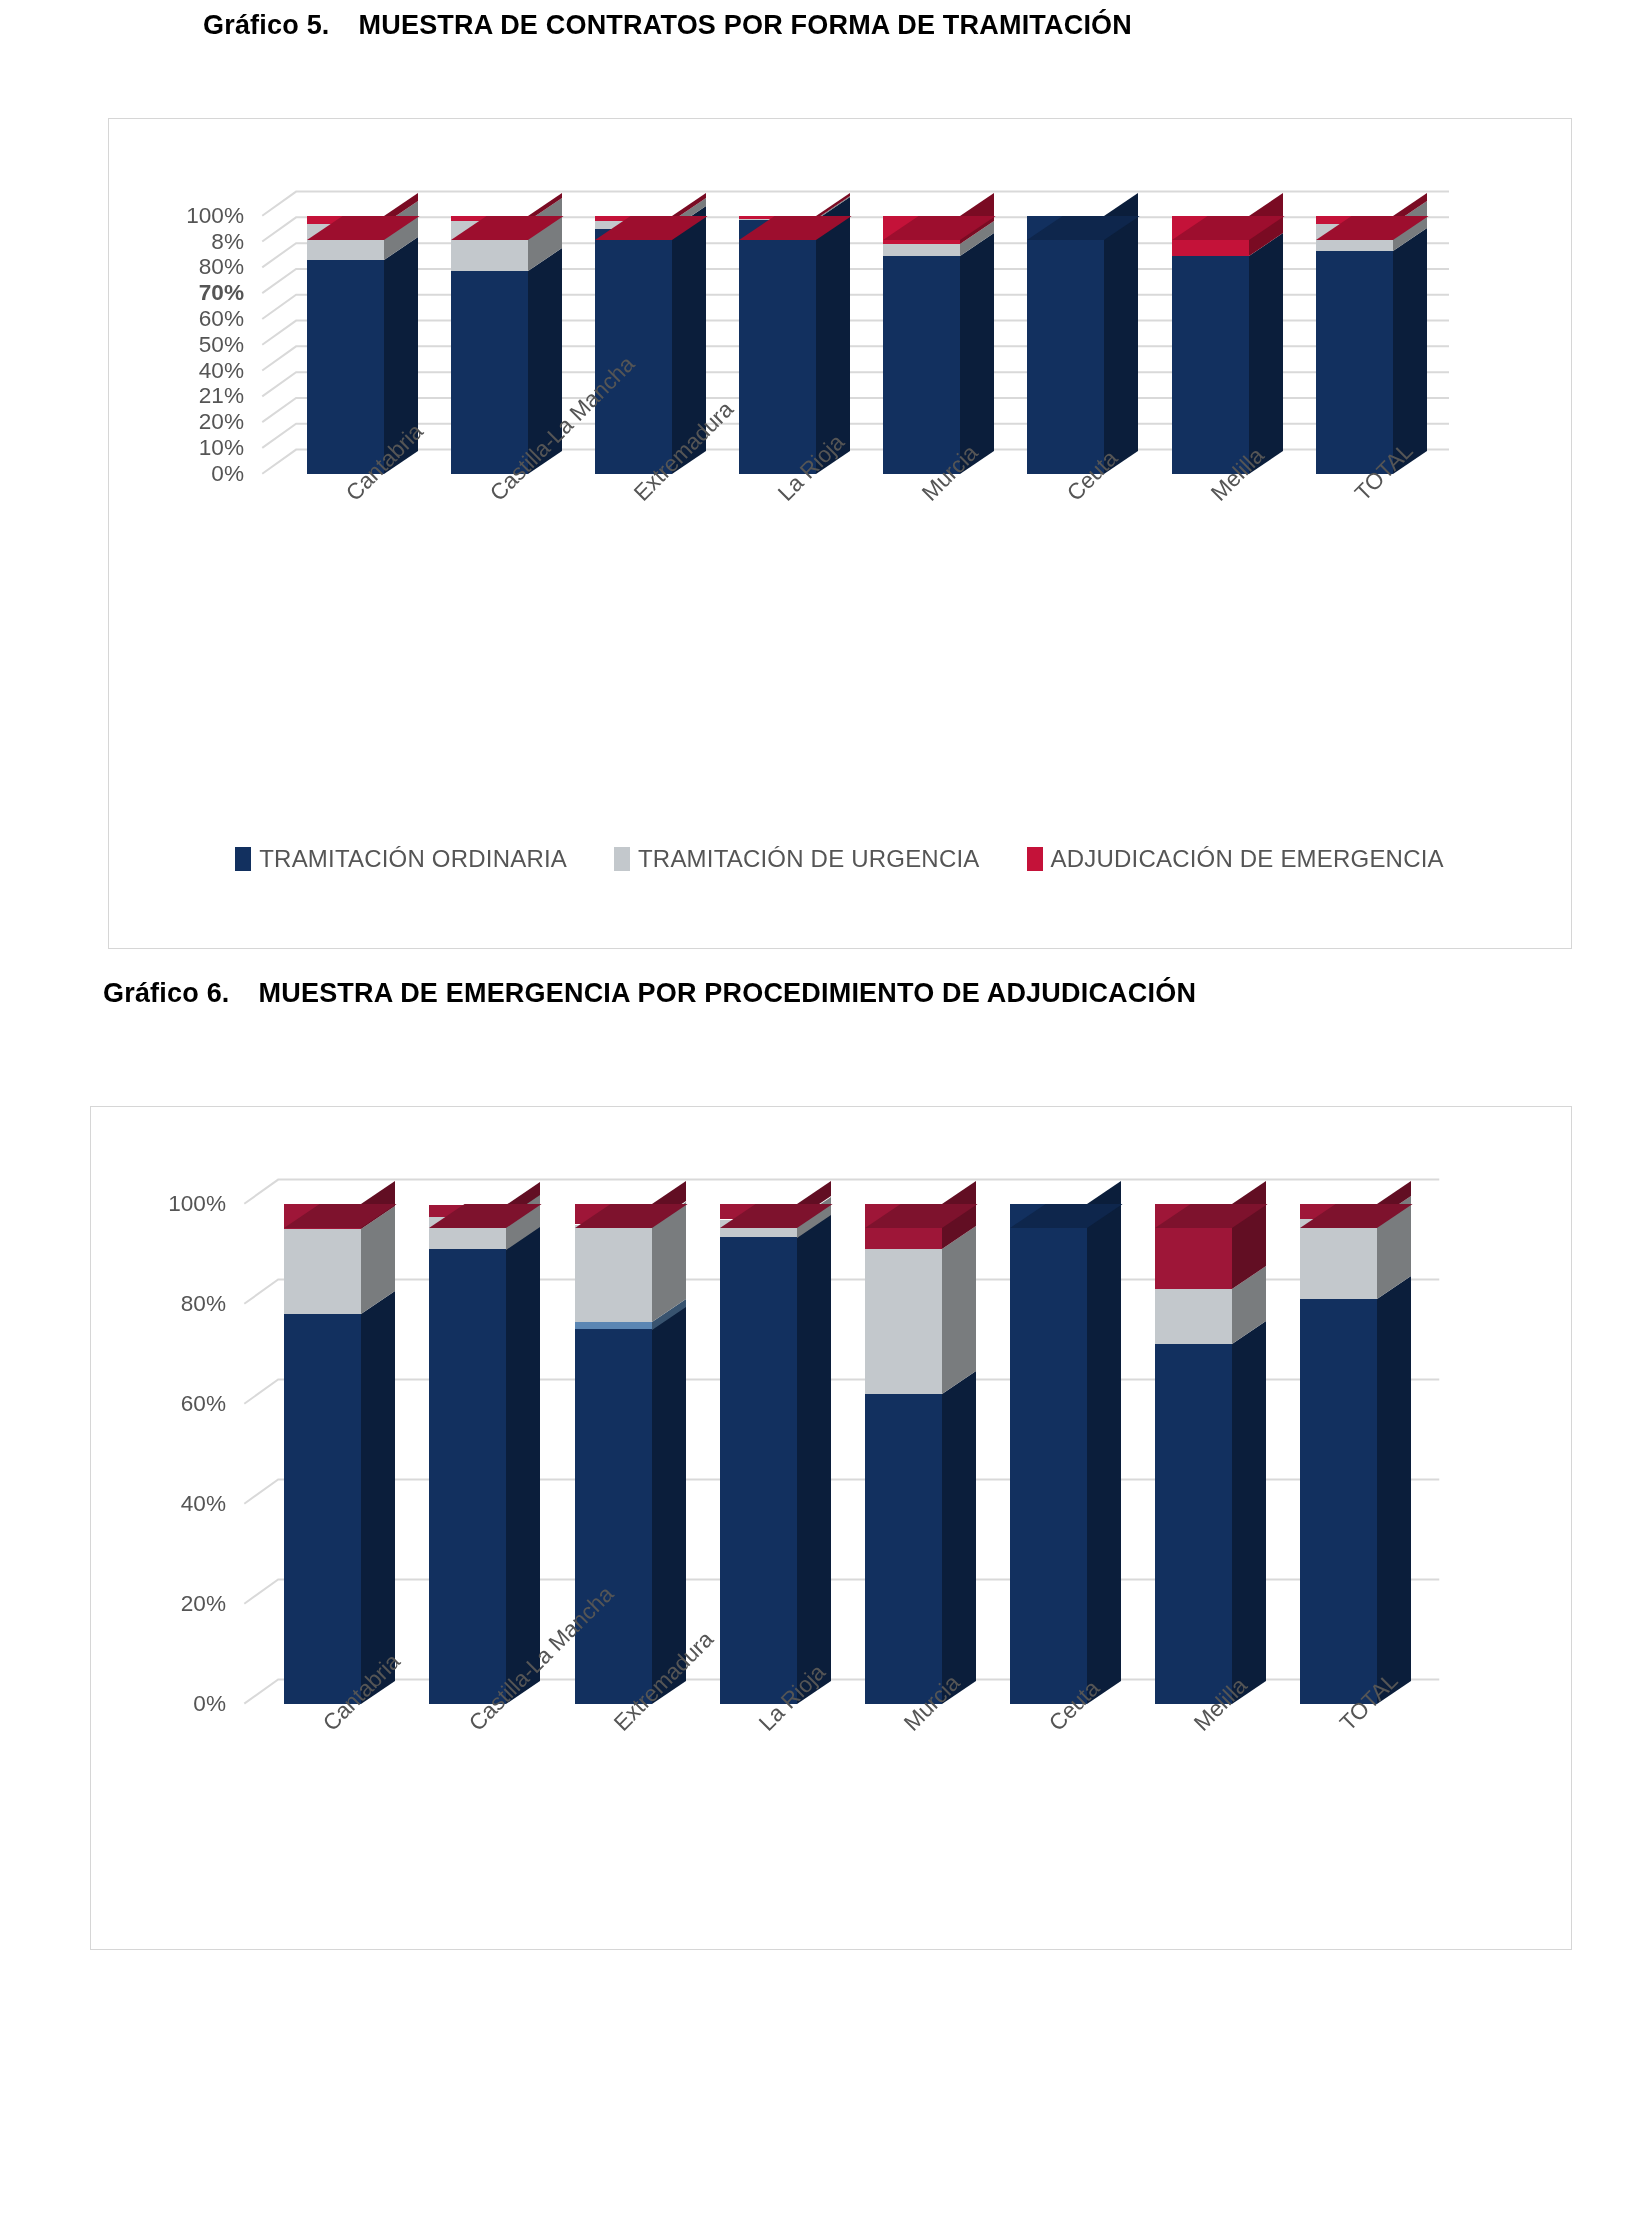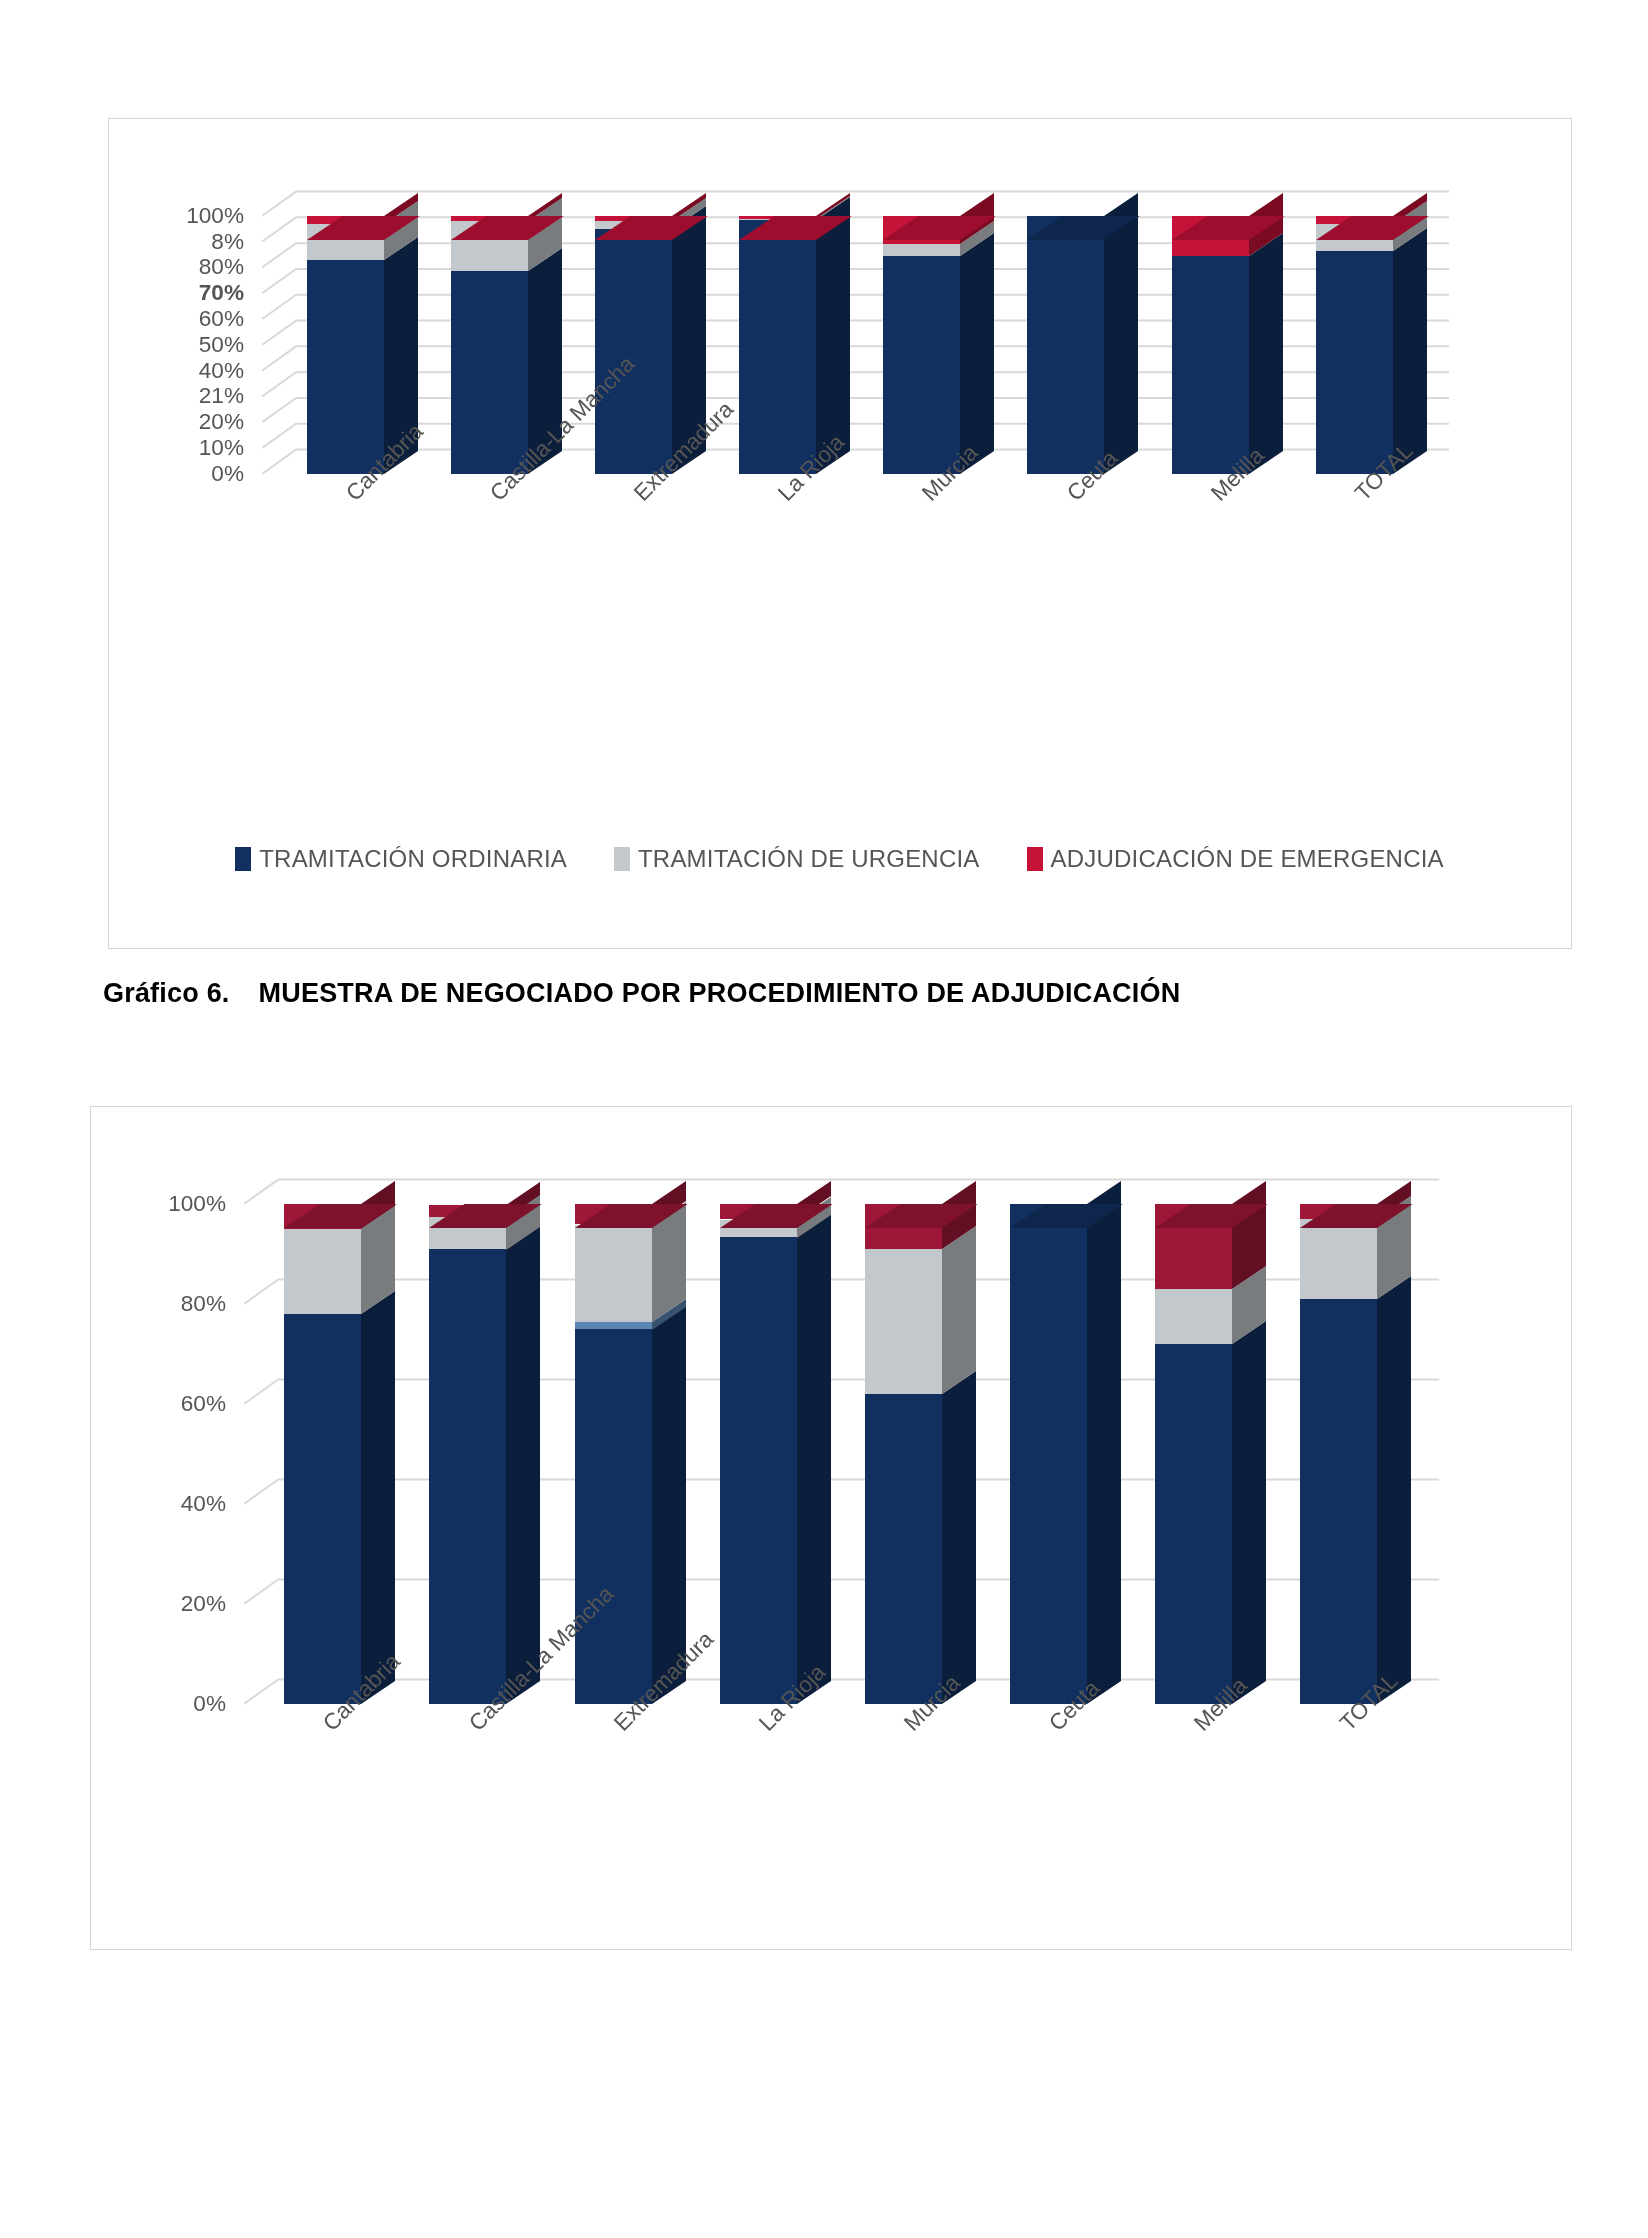--- a/index.html
+++ b/index.html
@@ -53,20 +53,23 @@
   .legend{position:absolute;display:flex;align-items:center;white-space:nowrap;}
   .lg-item{display:flex;align-items:center;}
   .lg-swatch{display:inline-block;}
   .lg-text{font-size:24px;color:#555;margin-left:8px;letter-spacing:0.2px;}
 </style>
 </head>
 <body>
 
 <div class="page">
 
+  <div class="caption" style="left:203px;top:9.7px;">
+    <span class="cap-num">Gráfico 5.</span><span class="cap-txt">MUESTRA DE CONTRATOS POR FORMA DE TRAMITACIÓN</span>
+  </div>
 
   <div class="chart-frame" id="frame5" style="left:108px;top:118px;width:1464px;height:831px;">
     <div class="plot" id="plot5">
         <svg class="gridsvg" width="1461" height="828" viewBox="0 0 1812 1027">
           <path d="M 190 440 L 232 410 L 1662 410" fill="none" stroke="#d9d9d9" stroke-width="2.5"></path>
           <path d="M 190 408 L 232 378 L 1662 378" fill="none" stroke="#d9d9d9" stroke-width="2.5"></path>
           <path d="M 190 376 L 232 346 L 1662 346" fill="none" stroke="#d9d9d9" stroke-width="2.5"></path>
           <path d="M 190 344 L 232 314 L 1662 314" fill="none" stroke="#d9d9d9" stroke-width="2.5"></path>
           <path d="M 190 312 L 232 282 L 1662 282" fill="none" stroke="#d9d9d9" stroke-width="2.5"></path>
           <path d="M 190 280 L 232 250 L 1662 250" fill="none" stroke="#d9d9d9" stroke-width="2.5"></path>
@@ -219,21 +222,21 @@
           </div>
           <div class="lg-item">
             <span class="lg-swatch" style="background: rgb(196, 18, 57); width: 16px; height: 24px;"></span>
             <span class="lg-text">ADJUDICACIÓN DE EMERGENCIA</span>
           </div>
         </div>
       </div>
   </div>
 
   <div class="caption" style="left:103px;top:978px;">
-    <span class="cap-num">Gráfico 6.</span><span class="cap-txt">MUESTRA DE NEGOCIADO POR PROCEDIMIENTO DE ADJUDICACIÓN</span>
+    <span class="cap-num">Gráfico 6.</span><span class="cap-txt">MUESTRA DE EMERGENCIA POR PROCEDIMIENTO DE ADJUDICACIÓN</span>
   </div>
 
   <div class="chart-frame" id="frame6" style="left:90px;top:1106px;width:1482px;height:844px;">
     <div class="plot" id="plot6">
         <svg class="gridsvg" width="1479" height="841" viewBox="0 0 1834 1043">
           <path d="M 190 740 L 232 710 L 1672 710" fill="none" stroke="#d9d9d9" stroke-width="2.5"></path>
           <path d="M 190 616 L 232 586 L 1672 586" fill="none" stroke="#d9d9d9" stroke-width="2.5"></path>
           <path d="M 190 492 L 232 462 L 1672 462" fill="none" stroke="#d9d9d9" stroke-width="2.5"></path>
           <path d="M 190 368 L 232 338 L 1672 338" fill="none" stroke="#d9d9d9" stroke-width="2.5"></path>
           <path d="M 190 244 L 232 214 L 1672 214" fill="none" stroke="#d9d9d9" stroke-width="2.5"></path>

